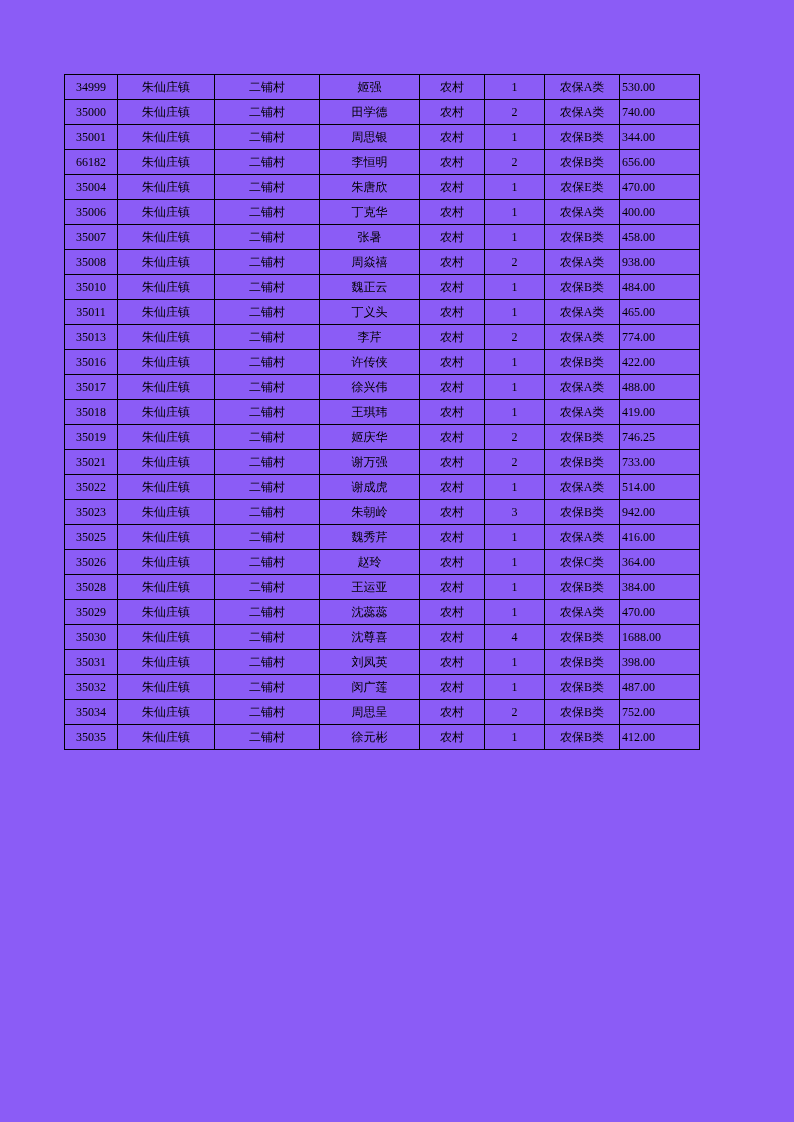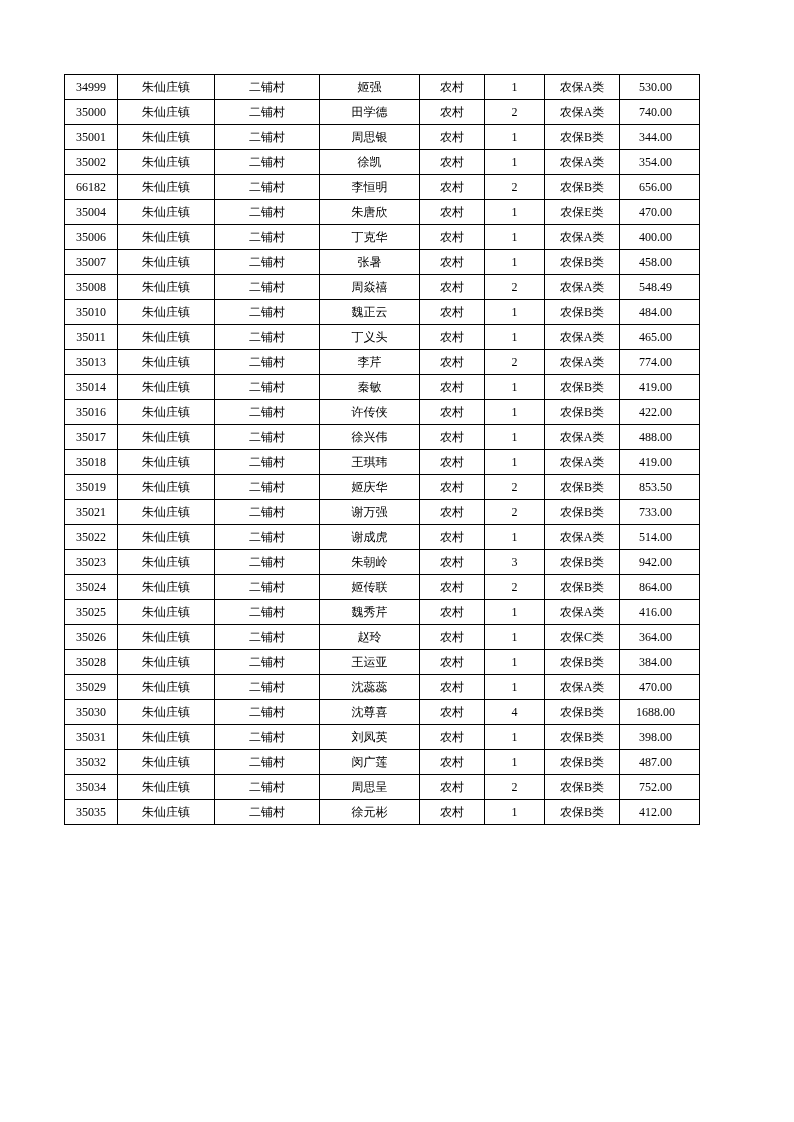--- a/index.html
+++ b/index.html
@@ -5,21 +5,21 @@
   html, body {
     margin: 0;
     padding: 0;
     background: #e8e8e8;
   }
   .page {
     position: relative;
     width: 794px;
     height: 1122px;
     margin: 0 auto;
-    background: #ffffff;
+    background: #8b5cf6;
     font-family: "Liberation Serif", "DejaVu Serif", serif;
     overflow: hidden;
     box-sizing: border-box;
   }
   table.benefit-table {
     position: absolute;
     left: 64px;
     top: 74px;
     border-collapse: collapse;
     table-layout: fixed;
@@ -30,21 +30,21 @@
     font-size: 12px;
     color: #000000;
     text-align: center;
     vertical-align: middle;
     white-space: nowrap;
     overflow: hidden;
     padding: 0 2px;
     box-sizing: border-box;
   }
   table.benefit-table td.col-amount {
-    text-align: center;
+    text-align: left;
     padding-right: 10px;
   }
 </style>
 </head>
 <body>
 
 <div class="page">
   <table class="benefit-table">
     <colgroup>
         <col style="width: 53px;">
@@ -81,30 +81,20 @@
           <td>35001</td>
           <td>朱仙庄镇</td>
           <td>二铺村</td>
           <td>周思银</td>
           <td>农村</td>
           <td>1</td>
           <td>农保B类</td>
           <td class="col-amount">344.00</td>
         </tr>
         <tr>
-          <td>35002</td>
-          <td>朱仙庄镇</td>
-          <td>二铺村</td>
-          <td>徐凯</td>
-          <td>农村</td>
-          <td>1</td>
-          <td>农保A类</td>
-          <td class="col-amount">354.00</td>
-        </tr>
-        <tr>
           <td>66182</td>
           <td>朱仙庄镇</td>
           <td>二铺村</td>
           <td>李恒明</td>
           <td>农村</td>
           <td>2</td>
           <td>农保B类</td>
           <td class="col-amount">656.00</td>
         </tr>
         <tr>
@@ -138,21 +128,21 @@
           <td class="col-amount">458.00</td>
         </tr>
         <tr>
           <td>35008</td>
           <td>朱仙庄镇</td>
           <td>二铺村</td>
           <td>周焱禧</td>
           <td>农村</td>
           <td>2</td>
           <td>农保A类</td>
-          <td class="col-amount">548.49</td>
+          <td class="col-amount">938.00</td>
         </tr>
         <tr>
           <td>35010</td>
           <td>朱仙庄镇</td>
           <td>二铺村</td>
           <td>魏正云</td>
           <td>农村</td>
           <td>1</td>
           <td>农保B类</td>
           <td class="col-amount">484.00</td>
@@ -171,68 +161,58 @@
           <td>35013</td>
           <td>朱仙庄镇</td>
           <td>二铺村</td>
           <td>李芹</td>
           <td>农村</td>
           <td>2</td>
           <td>农保A类</td>
           <td class="col-amount">774.00</td>
         </tr>
         <tr>
-          <td>35014</td>
-          <td>朱仙庄镇</td>
-          <td>二铺村</td>
-          <td>秦敏</td>
-          <td>农村</td>
-          <td>1</td>
-          <td>农保B类</td>
+          <td>35016</td>
+          <td>朱仙庄镇</td>
+          <td>二铺村</td>
+          <td>许传侠</td>
+          <td>农村</td>
+          <td>1</td>
+          <td>农保B类</td>
+          <td class="col-amount">422.00</td>
+        </tr>
+        <tr>
+          <td>35017</td>
+          <td>朱仙庄镇</td>
+          <td>二铺村</td>
+          <td>徐兴伟</td>
+          <td>农村</td>
+          <td>1</td>
+          <td>农保A类</td>
+          <td class="col-amount">488.00</td>
+        </tr>
+        <tr>
+          <td>35018</td>
+          <td>朱仙庄镇</td>
+          <td>二铺村</td>
+          <td>王琪玮</td>
+          <td>农村</td>
+          <td>1</td>
+          <td>农保A类</td>
           <td class="col-amount">419.00</td>
         </tr>
         <tr>
-          <td>35016</td>
-          <td>朱仙庄镇</td>
-          <td>二铺村</td>
-          <td>许传侠</td>
-          <td>农村</td>
-          <td>1</td>
-          <td>农保B类</td>
-          <td class="col-amount">422.00</td>
-        </tr>
-        <tr>
-          <td>35017</td>
-          <td>朱仙庄镇</td>
-          <td>二铺村</td>
-          <td>徐兴伟</td>
-          <td>农村</td>
-          <td>1</td>
-          <td>农保A类</td>
-          <td class="col-amount">488.00</td>
-        </tr>
-        <tr>
-          <td>35018</td>
-          <td>朱仙庄镇</td>
-          <td>二铺村</td>
-          <td>王琪玮</td>
-          <td>农村</td>
-          <td>1</td>
-          <td>农保A类</td>
-          <td class="col-amount">419.00</td>
-        </tr>
-        <tr>
           <td>35019</td>
           <td>朱仙庄镇</td>
           <td>二铺村</td>
           <td>姬庆华</td>
           <td>农村</td>
           <td>2</td>
           <td>农保B类</td>
-          <td class="col-amount">853.50</td>
+          <td class="col-amount">746.25</td>
         </tr>
         <tr>
           <td>35021</td>
           <td>朱仙庄镇</td>
           <td>二铺村</td>
           <td>谢万强</td>
           <td>农村</td>
           <td>2</td>
           <td>农保B类</td>
           <td class="col-amount">733.00</td>
@@ -249,30 +229,20 @@
         </tr>
         <tr>
           <td>35023</td>
           <td>朱仙庄镇</td>
           <td>二铺村</td>
           <td>朱朝岭</td>
           <td>农村</td>
           <td>3</td>
           <td>农保B类</td>
           <td class="col-amount">942.00</td>
-        </tr>
-        <tr>
-          <td>35024</td>
-          <td>朱仙庄镇</td>
-          <td>二铺村</td>
-          <td>姬传联</td>
-          <td>农村</td>
-          <td>2</td>
-          <td>农保B类</td>
-          <td class="col-amount">864.00</td>
         </tr>
         <tr>
           <td>35025</td>
           <td>朱仙庄镇</td>
           <td>二铺村</td>
           <td>魏秀芹</td>
           <td>农村</td>
           <td>1</td>
           <td>农保A类</td>
           <td class="col-amount">416.00</td>

